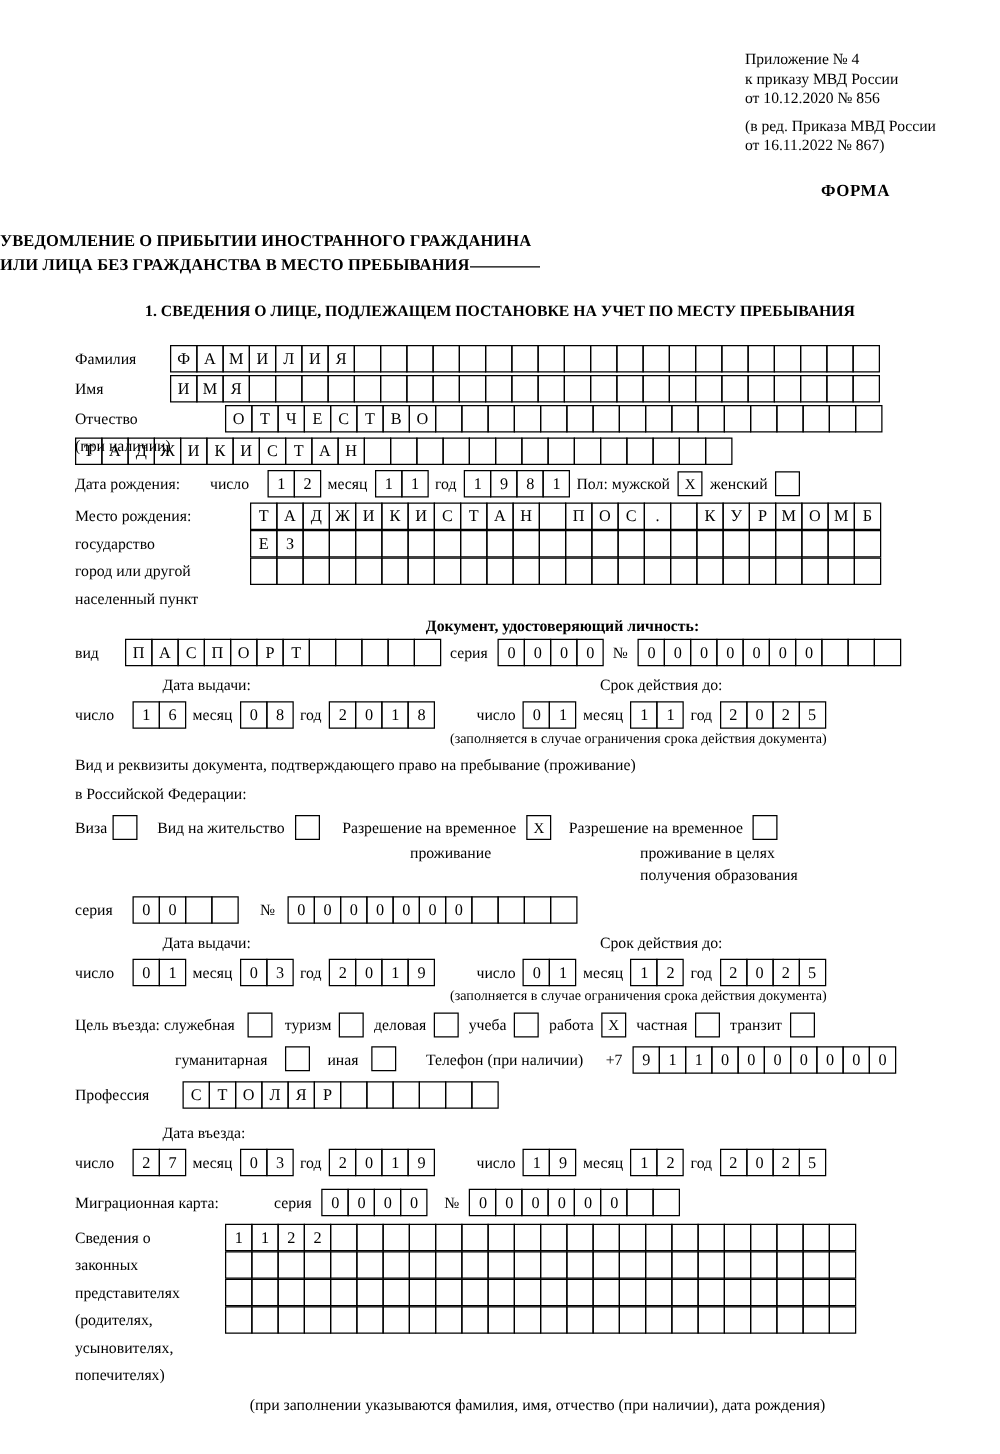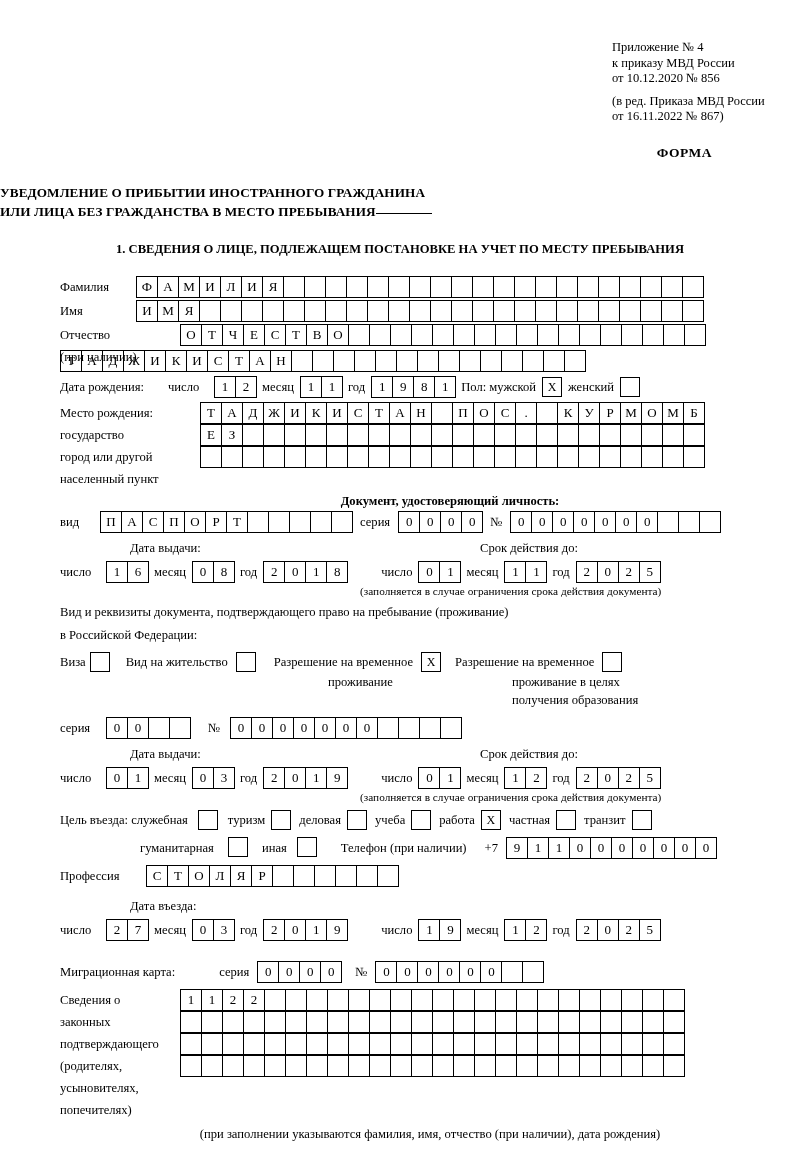--- a/index.html
+++ b/index.html
@@ -18,21 +18,21 @@
   .page {
     position: relative;
     width: 800px;
     height: 1163px;
     padding: 0;
     box-sizing: border-box;
   }
   .hdr-ref {
     position: absolute;
     top: 40px;
-    left: 612px;
+    left: 596px;
     font-size: 12.5px;
     line-height: 15.5px;
   }
   .hdr-ref .gap { height: 7px; }
   .forma {
     position: absolute;
     top: 145px;
     right: 88px;
     font-size: 13.5px;
     font-weight: bold;
@@ -642,21 +642,21 @@
         </div>
       <div class="lbl" style="padding:0 6px">год</div>
       <div class="boxes" id="u-y">
           <div class="bx">2</div>
           <div class="bx">0</div>
           <div class="bx">2</div>
           <div class="bx">5</div>
         </div>
     </div>
 
-    <div class="row" style="align-items:center;margin-top:20px">
+    <div class="row" style="align-items:center;margin-top:10px">
       <div class="lbl">Миграционная карта:</div>
       <div class="lbl" style="padding-left:44px">серия</div>
       <div class="boxes" style="margin-left:8px" id="ms">
           <div class="bx">0</div>
           <div class="bx">0</div>
           <div class="bx">0</div>
           <div class="bx">0</div>
         </div>
       <div class="lbl" style="padding:0 8px 0 14px">№</div>
       <div class="boxes" id="mn">
@@ -668,21 +668,21 @@
           <div class="bx">0</div>
           <div class="bx"></div>
           <div class="bx"></div>
         </div>
     </div>
 
     <div class="row" style="margin-top:6px">
       <div style="width:120px" class="tight">
         <div class="lbl">Сведения о</div>
         <div class="lbl">законных</div>
-        <div class="lbl">подтверждающего</div>
+        <div class="lbl">представителях</div>
         <div class="lbl">(родителях,</div>
         <div class="lbl">усыновителях,</div>
         <div class="lbl">попечителях)</div>
       </div>
       <div>
         <div class="boxes" id="lr1">
             <div class="bx">1</div>
             <div class="bx">1</div>
             <div class="bx">2</div>
             <div class="bx">2</div>

